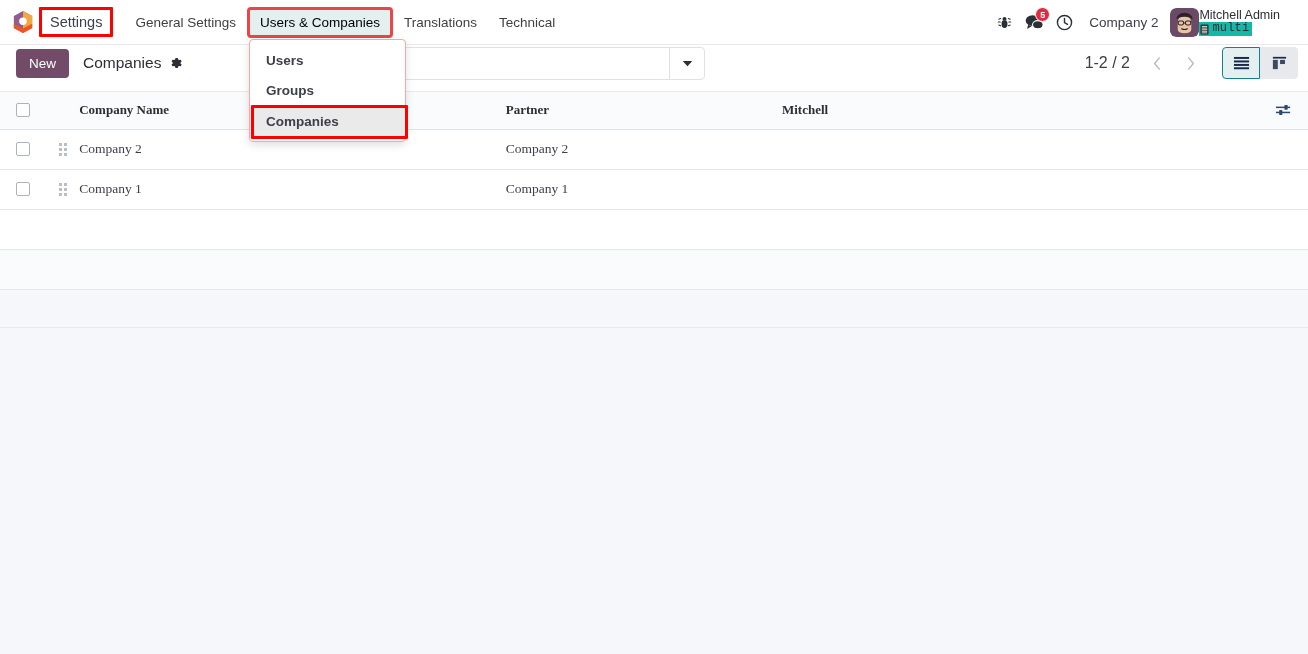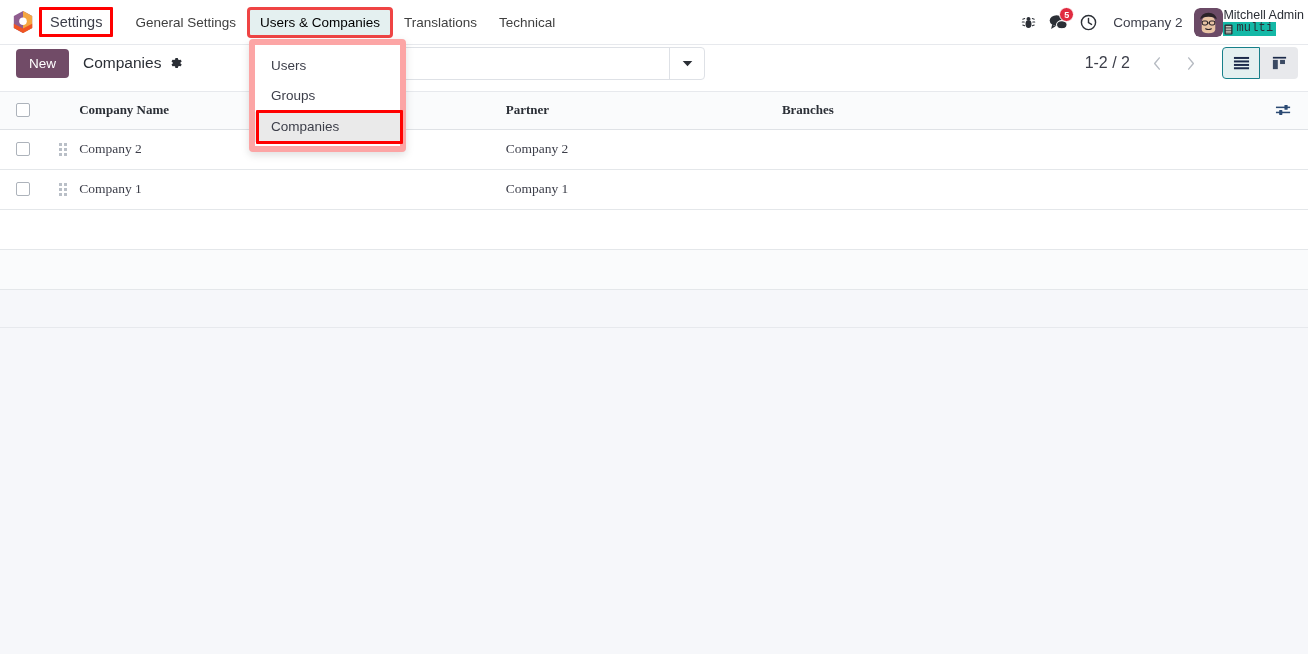--- a/index.html
+++ b/index.html
@@ -10,21 +10,21 @@
     overflow: hidden;
   }
 
   
   .navbar {
     position: relative;
     height: 45px;
     background: #ffffff;
     display: flex;
     align-items: center;
-    padding: 0 4px 0 12px;
+    padding: 0 28px 0 12px;
     border-bottom: 1px solid #e7e9ed;
     z-index: 30;
   }
   .brand-logo {
     width: 22px; height: 24px;
     margin-right: 10px;
     flex: 0 0 auto;
     display: block;
   }
   .app-name-wrap {
@@ -119,25 +119,26 @@
     color: #2b2f36;
     letter-spacing: .2px;
   }
 
   
   .dropdown {
     position: absolute;
     left: 249px; top: 39px;
     width: 157px;
     background: #fff;
-    border: 6px solid #fca5a5;
+    border: 1px solid #fca5a5;
     border-radius: 4px;
     box-shadow: 0 3px 9px rgba(0,0,0,.13);
     padding: 6px 0 4px 0;
     z-index: 40;
+    font-weight: bold;
   }
   .dd-item {
     font-size: 13.5px;
     color: #3c3e49;
     padding: 5px 0 5px 16px;
     cursor: pointer;
     line-height: 1.5;
   }
   .dd-item.focused { background: #eaeaea; }
   .dd-wrap { position: relative; }
@@ -447,21 +448,21 @@
         <col class="col-opt">
     </colgroup>
     <thead>
       <tr>
         <th>
           <span class="cb"></span>
         </th>
         <th></th>
         <th class="th-name">Company Name</th>
         <th>Partner</th>
-        <th>Branches</th>
+        <th>Mitchell</th>
         <th>
           <span class="opt-col-btn">
             <svg width="17" height="14" viewBox="0 0 18 14">
               <path d="M1 4.2 H16" stroke="#2b4a73" stroke-width="1.6"></path>
               <path d="M1 9.6 H16" stroke="#2b4a73" stroke-width="1.6"></path>
               <rect x="10" y="1.6" width="3.4" height="5.2" rx=".7" fill="#2b4a73"></rect>
               <rect x="4.4" y="7" width="3.4" height="5.2" rx=".7" fill="#2b4a73"></rect>
             </svg>
           </span>
         </th>

